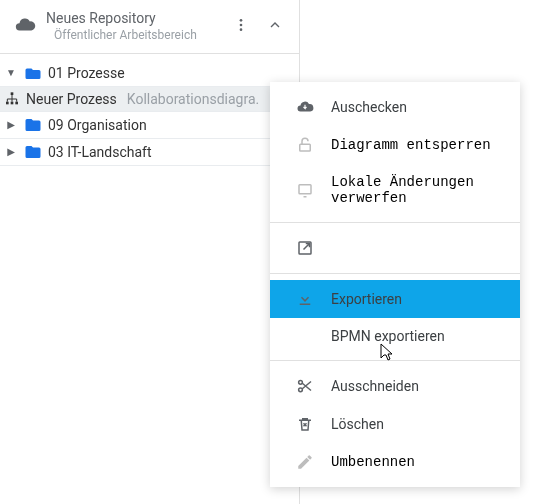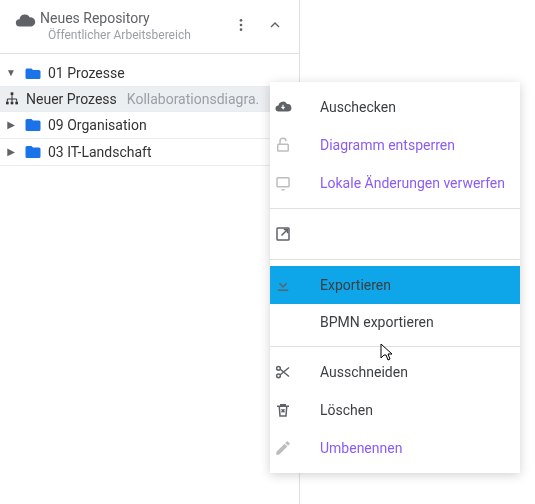--- a/index.html
+++ b/index.html
@@ -15,23 +15,24 @@
     overflow: hidden;
   }
   .sidebar {
     width: 300px;
     height: 100%;
     border-right: 1px solid #e0e0e0;
     position: relative;
   }
   .repo-header {
     display: flex;
+    align-items: center;
     padding: 10px 12px 10px 14px;
     border-bottom: 1px solid #e0e0e0;
-    gap: 4px;
+    gap: 10px;
   }
   .cloud-icon { color: #5f6368; flex-shrink: 0; }
   .repo-text { flex: 1; line-height: 1.25; }
   .repo-title { color: #5f6368; font-size: 14px; }
   .repo-sub { color: #9aa0a6; font-size: 12px; margin-left: 8px; }
   .header-actions { display: flex; align-items: center; gap: 10px; color: #5f6368; }
   .header-actions > * { cursor: pointer; padding: 4px; }
 
   .tree { padding: 6px 0; font-size: 14px; color: #333; }
   .tree-row {
@@ -58,26 +59,26 @@
     top: 82px;
     width: 250px;
     background: #fff;
     box-shadow: 0 2px 10px rgba(0,0,0,0.18);
     padding: 6px 0;
     font-size: 14px;
   }
   .ctx-item {
     display: flex;
     align-items: center;
-    gap: 28px;
-    padding: 10px 4px;
+    gap: 17px;
+    padding: 10px 26px;
     cursor: pointer;
     color: #3c4043;
   }
-  .ctx-item.disabled { color: #8b5cf6; cursor: default; }
+  .ctx-item.disabled { color: #000000; cursor: default; font-family: Liberation Mono, monospace; }
   .ctx-item .micon { width: 18px; height: 18px; display:flex; align-items:center; justify-content:center; }
   .ctx-item.hover { background: #0ea5e9; }
   .ctx-sep { height:1px; background:#e0e0e0; margin: 6px 0; }
   .ctx-item .spacer { width:18px; }
 
   .cursor-pointer {
     position: absolute;
     left: 375px;
     top: 342px;
     pointer-events: none;

